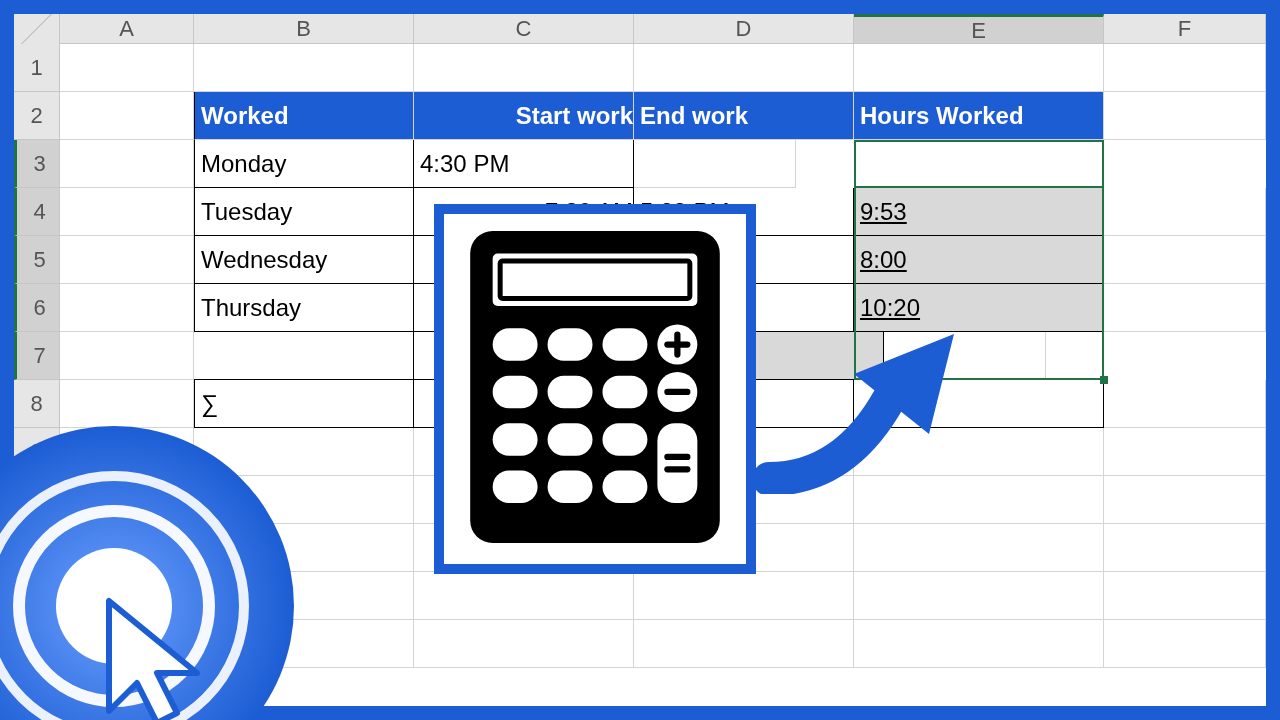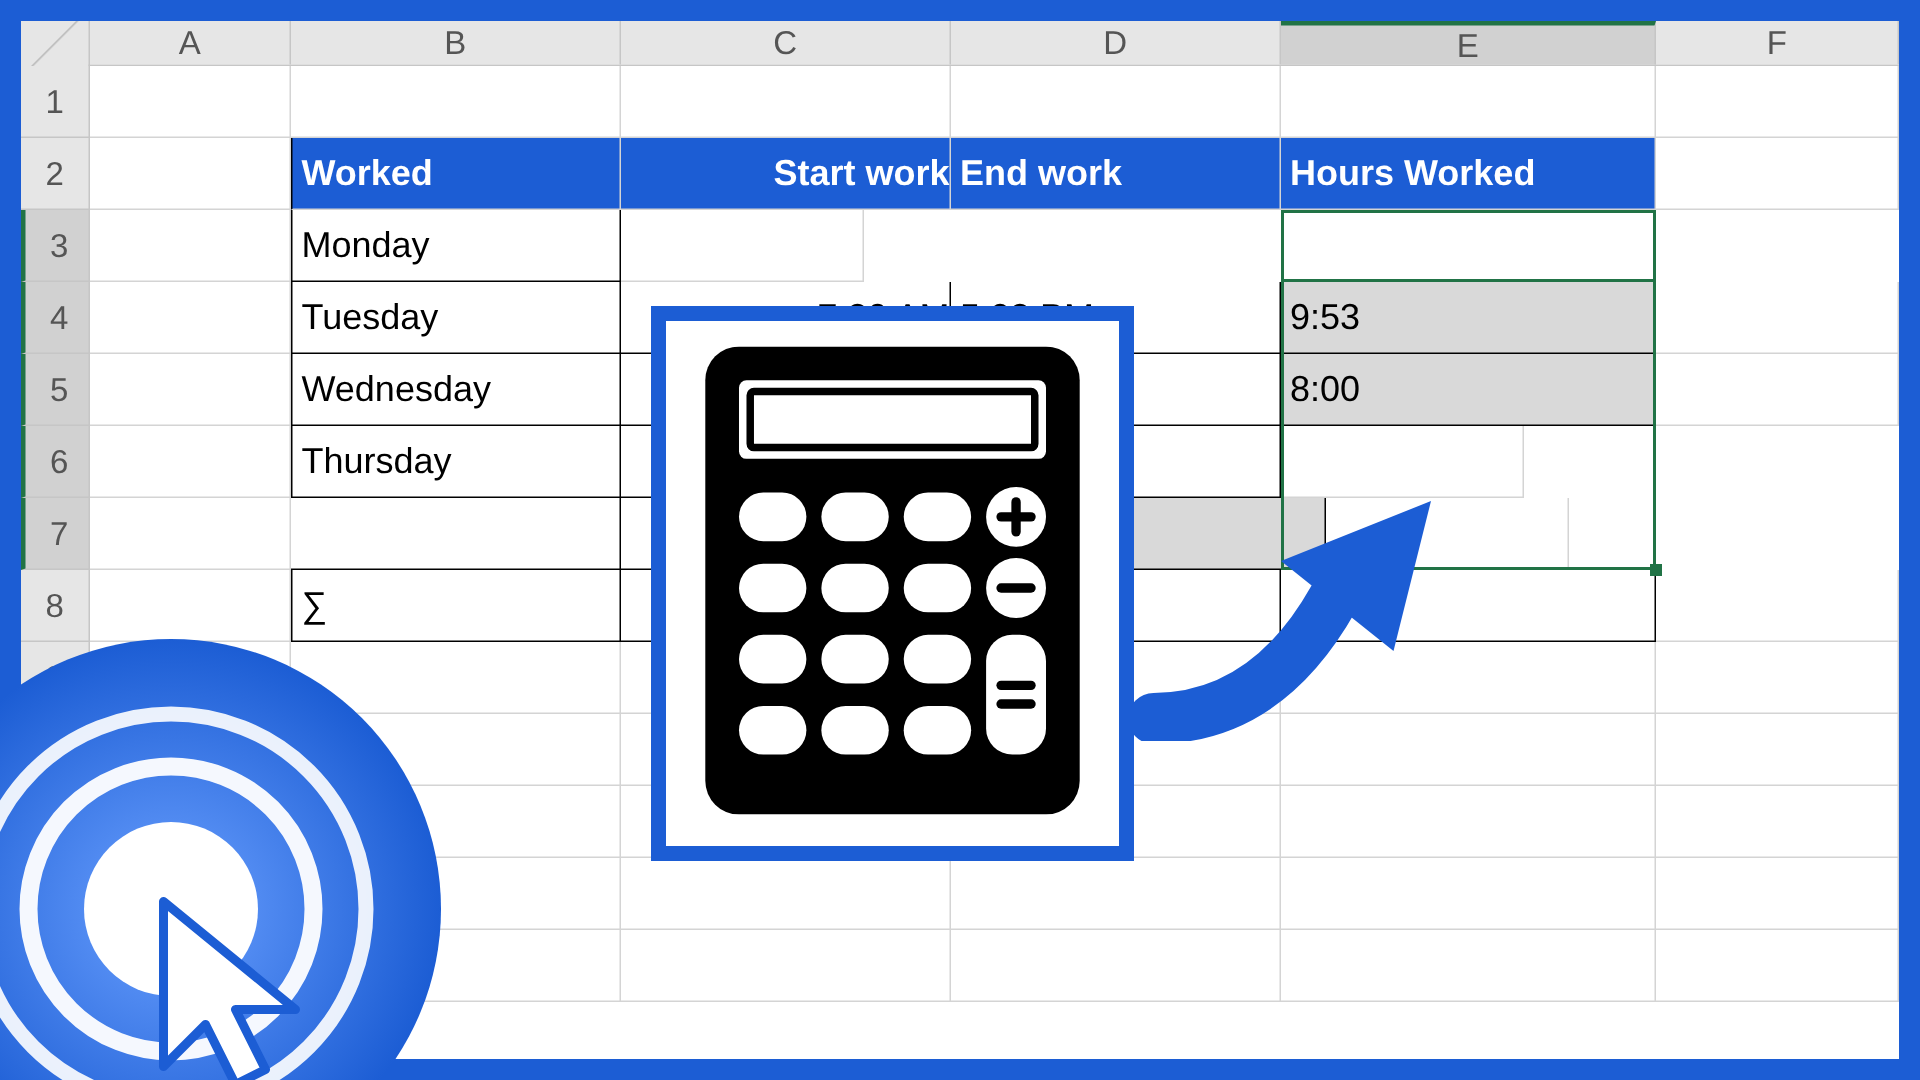--- a/index.html
+++ b/index.html
@@ -65,21 +65,21 @@
   .cD { width:220px; } .cE { width:250px; } .cF { width:162px; }
 
   
   .thdr { background:#1c5dd4 !important; color:#fff !important; font-weight:bold; border-right:1px solid #6a93e0; border-bottom:1px solid #000; }
   
   .tcell { border-right:1px solid #000 !important; border-bottom:1px solid #000 !important; }
   .tcell.leftedge { border-left:1px solid #000; }
   .thdr.leftedge { border-left:1px solid #000; }
 
   
-  .selRange { background:#d9d9d9 !important; }
+  .selRange { background:#d9d9d9 !important;text-decoration:underline; }
 
   
   .activeCellBox {
     position:absolute; border:2px solid #217346;
     left: calc(46px + 134px + 220px + 220px + 220px); 
     top:  calc(30px + 48px*2); 
     width:250px; height:48px; pointer-events:none;
   }
   .marquee {
     position:absolute; border:2px solid #217346;
@@ -150,20 +150,21 @@
         <div class="cell cC thdr">Start work</div>
         <div class="cell cD thdr">End work</div>
         <div class="cell cE thdr">Hours Worked</div>
         <div class="cell cF"></div>
       </div>
 
       <div class="row">
         <div class="rh selected">3</div>
         <div class="cell cA"></div>
         <div class="cell cB tcell leftedge">Monday</div>
+        <div class="cell cD tcell">4:30 PM</div>
         <div class="cell cF"></div>
       </div>
 
       <div class="row">
         <div class="rh selected">4</div>
         <div class="cell cA"></div>
         <div class="cell cB tcell leftedge">Tuesday</div>
         <div class="cell cC tcell">7:30 AM</div>
         <div class="cell cD tcell">5:23 PM</div>
         <div class="cell cE tcell selRange">9:53</div>
@@ -179,20 +180,21 @@
         <div class="cell cE tcell selRange">8:00</div>
         <div class="cell cF"></div>
       </div>
 
       <div class="row">
         <div class="rh selected">6</div>
         <div class="cell cA"></div>
         <div class="cell cB tcell leftedge">Thursday</div>
         <div class="cell cC tcell"></div>
         <div class="cell cD tcell"></div>
+        <div class="cell cE tcell selRange">10:20</div>
         <div class="cell cF"></div>
       </div>
 
       <div class="row">
         <div class="rh selected">7</div>
         <div class="cell cA"></div>
         <div class="cell cC tcell"></div>
         <div class="cell cD tcell"></div>
         <div class="cell cE tcell selRange"></div>
         <div class="cell cF"></div>

